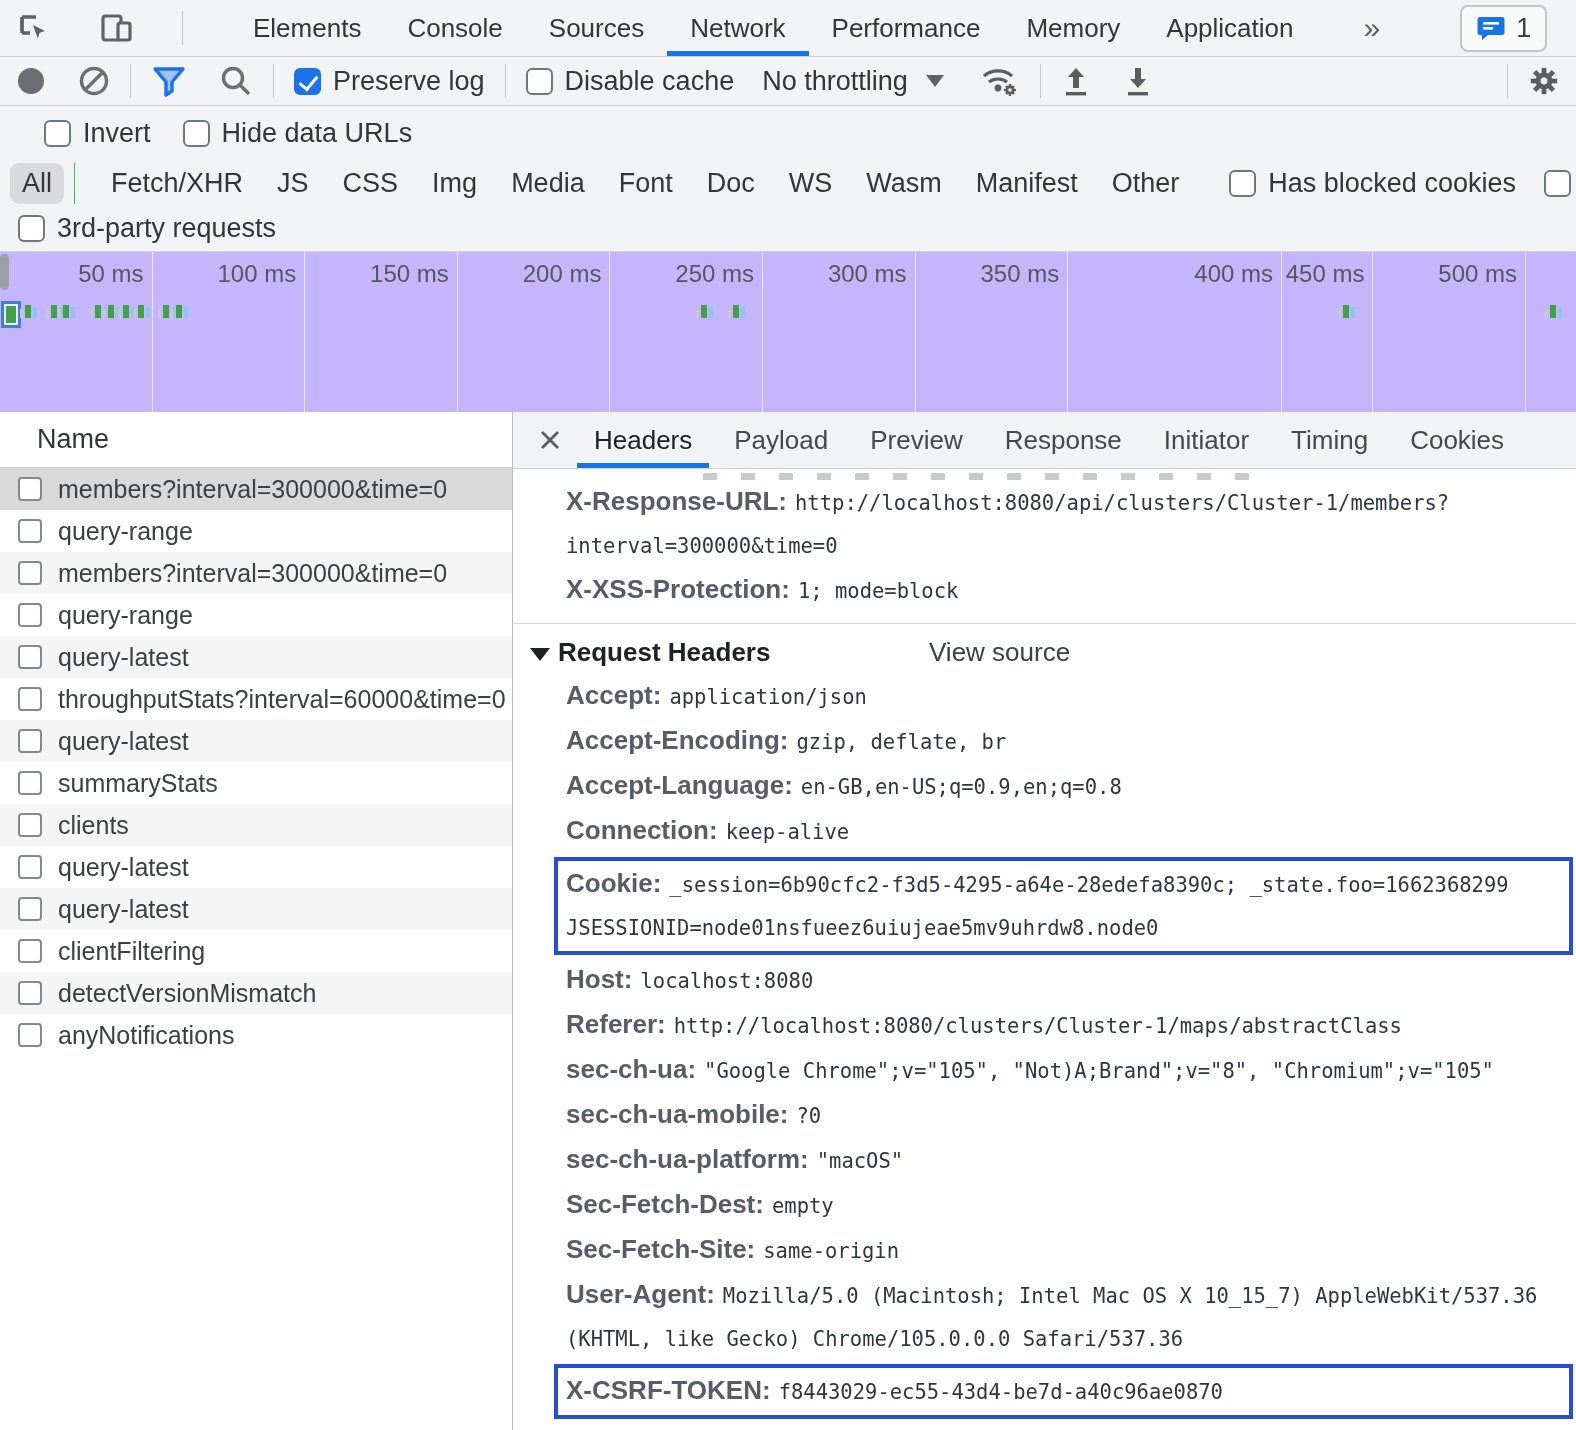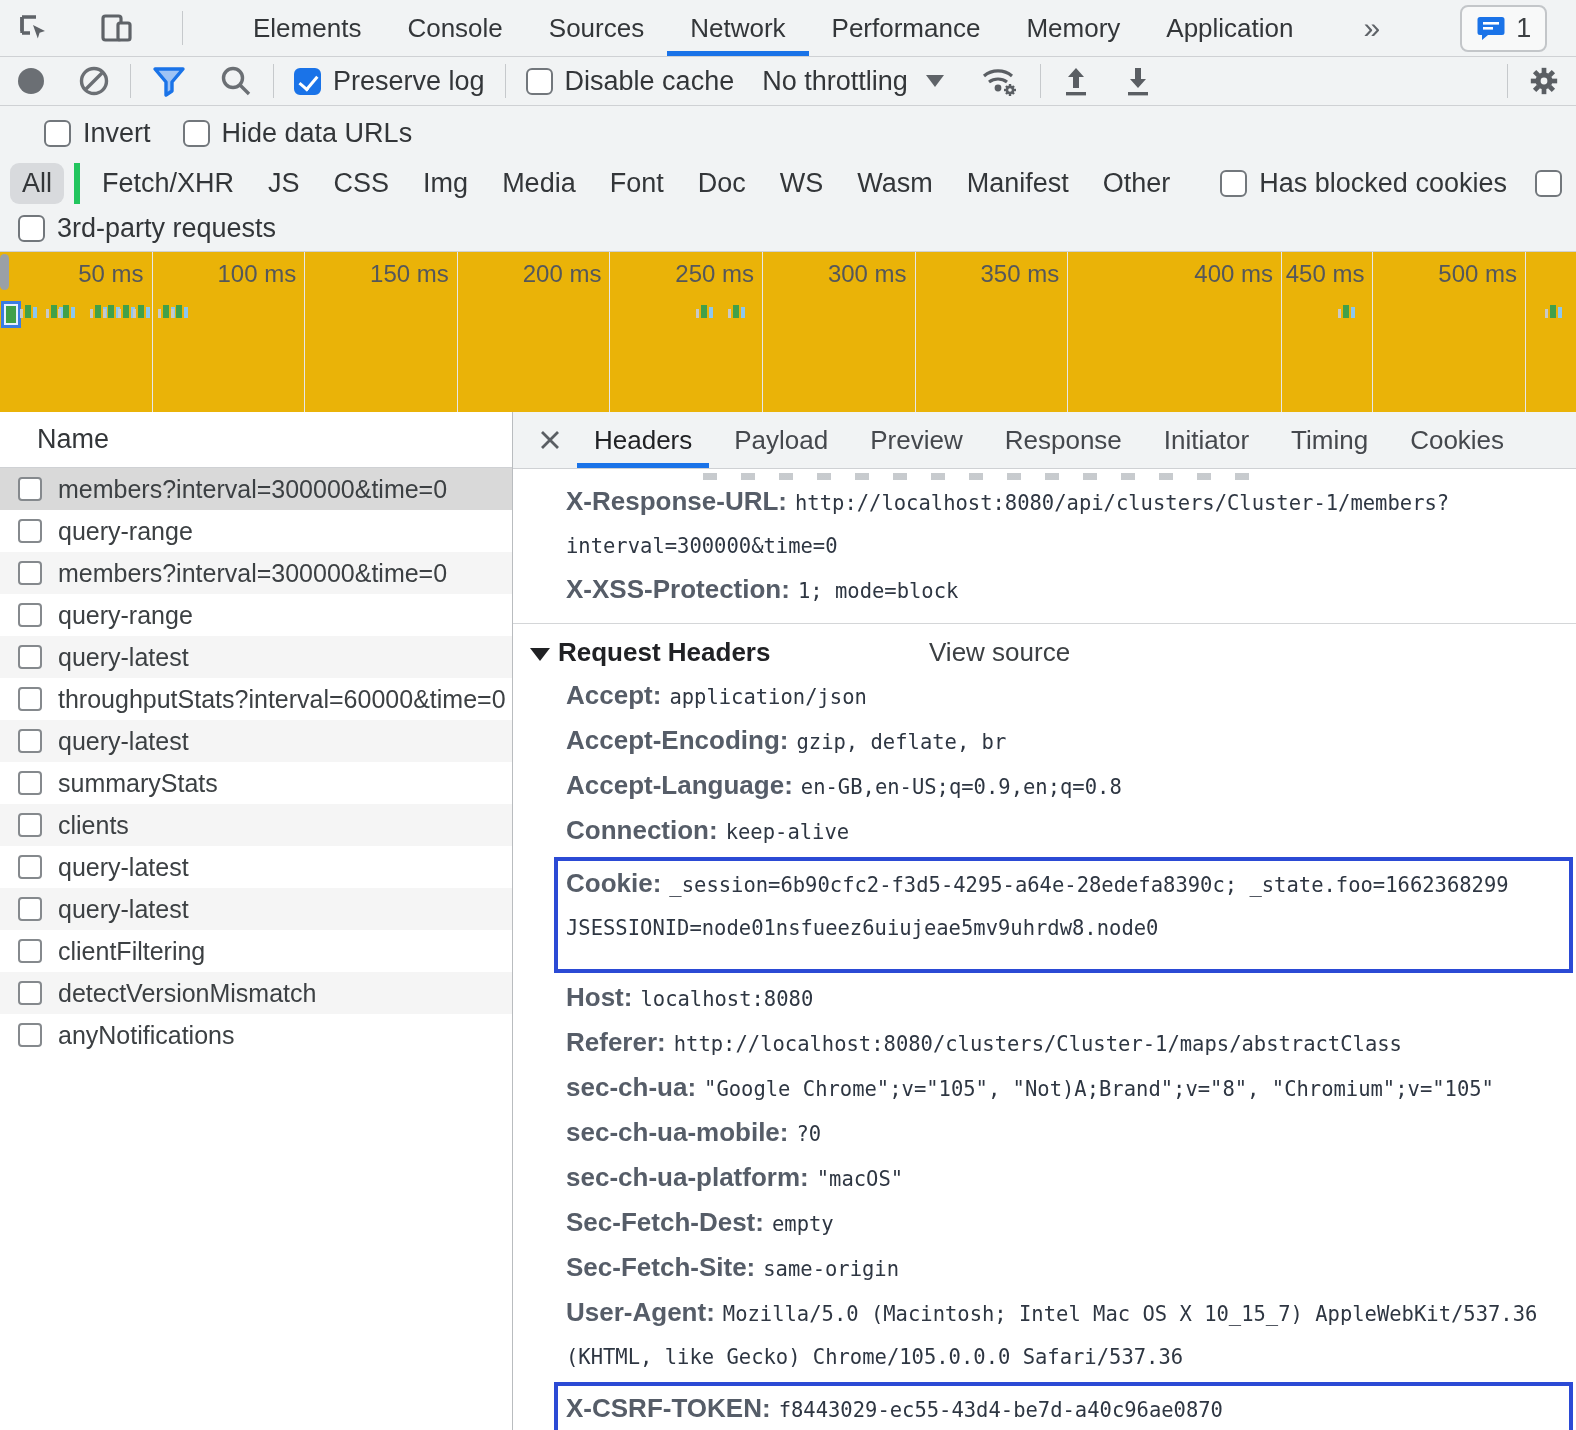--- a/index.html
+++ b/index.html
@@ -36,28 +36,28 @@
   
   #row-filter{height:54px; padding:0 8px; gap:0;}
   #filter-input{width:326px; height:40px; border:1px solid #d7d9db; background:#fff; font-size:27px; padding:0 12px; color:var(--text); font-family:"Liberation Sans",sans-serif; outline:none;}
   #filter-input::placeholder{color:#8a8f94;}
 
   
   #row-chips{height:46px; padding:0 10px;}
   #chips{display:flex; align-items:center;}
   .chip{font-size:27px; color:var(--text); padding:5px 12px; border-radius:9px; margin-right:10px; white-space:nowrap;}
   .chip.sel{background:#d8dadd;}
-  .chip.sel + .chip{border-left:6px solid #22c55e; border-radius:0 9px 9px 0; padding-left:22px;}
+  .chip.sel + .chip{border-left:1px solid #22c55e; border-radius:0 9px 9px 0; padding-left:36px;}
   #row-chips .cbgroup{display:flex; align-items:center; margin-left:28px;}
 
   
   #row-3p{height:46px; padding:0 18px;}
 
   
-  #timeline{position:relative; height:203px; background:#eab308; border-bottom:1px solid #bfc2c5;}
+  #timeline{position:relative; height:203px; background:#c4b5fd; border-bottom:1px solid #bfc2c5;}
   .tick{position:absolute; top:0; bottom:0; width:152px; border-right:1px solid #e6e7e9; text-align:right; padding-right:8px;}
   .tick span{font-size:24px; color:#54575b; position:relative; top:8px;}
   #grippy{position:absolute; left:0; top:2px; width:9px; height:36px; background:#9aa0a6; border-radius:5px;}
   .mark{position:absolute; top:53px; display:flex; gap:2px; align-items:flex-end;}
   .mark .sg{width:3px; height:9px; background:var(--wf-gray);}
   .mark .gg{width:6px; height:13px; background:var(--wf-green);}
   .mark .bg{width:4px; height:11px; background:var(--wf-blue);}
   .mark.sel{border:3px solid #3b7de2; padding:2px; top:49px; background:#e8f0fe;}
   .mark.sel .gg{width:10px; height:17px;}
 
@@ -80,21 +80,21 @@
   .dtab{display:flex; align-items:center; padding:0 21px; font-size:26px; color:#45484d; position:relative;}
   .dtab.active{color:#202124;}
   .dtab.active::after{content:""; position:absolute; left:4px; right:4px; bottom:0; height:5px; background:var(--accent);}
   #dclose{width:46px; display:flex; align-items:center; justify-content:center;}
   #detail-content{flex:1; overflow:hidden; padding-top:4px; position:relative;}
   .sliver{height:7px; overflow:hidden; margin-left:190px; width:560px;
     background:repeating-linear-gradient(90deg,#9aa0a6 0 14px,transparent 14px 38px); opacity:.55;}
   .hrow{padding-left:53px; padding-right:5px; line-height:43px; font-size:20.5px; font-family:"DejaVu Sans Mono",monospace; color:#2e3642; overflow-wrap:anywhere;}
   .hname{font-family:"Liberation Sans",sans-serif; font-weight:bold; font-size:26px; color:#565d68; margin-right:8px;}
   .hname::after{content:":";}
-  .hrow.hl{border:4px solid var(--box-blue); margin:3px 3px 3px 41px; padding:1px 0 19px 8px;}
+  .hrow.hl{border:4px solid var(--box-blue); margin:3px 3px 3px 41px; padding:1px 0 1px 8px;}
   .hdivider{border-top:1px solid #d4d6d8; margin:10px 0 6px 0;}
   .section-row{position:relative; height:44px; line-height:44px; padding-left:17px;}
   .disc{display:inline-block; width:0; height:0; border-left:10px solid transparent; border-right:10px solid transparent; border-top:13px solid #202124; margin-right:8px;}
   .section-title{font-size:26px; font-weight:bold; color:#202124;}
   .view-source{position:absolute; left:416px; top:0; font-size:26px; color:#3c4043;}
 
   svg{flex:none;}
 </style>
 </head>
 <body>

